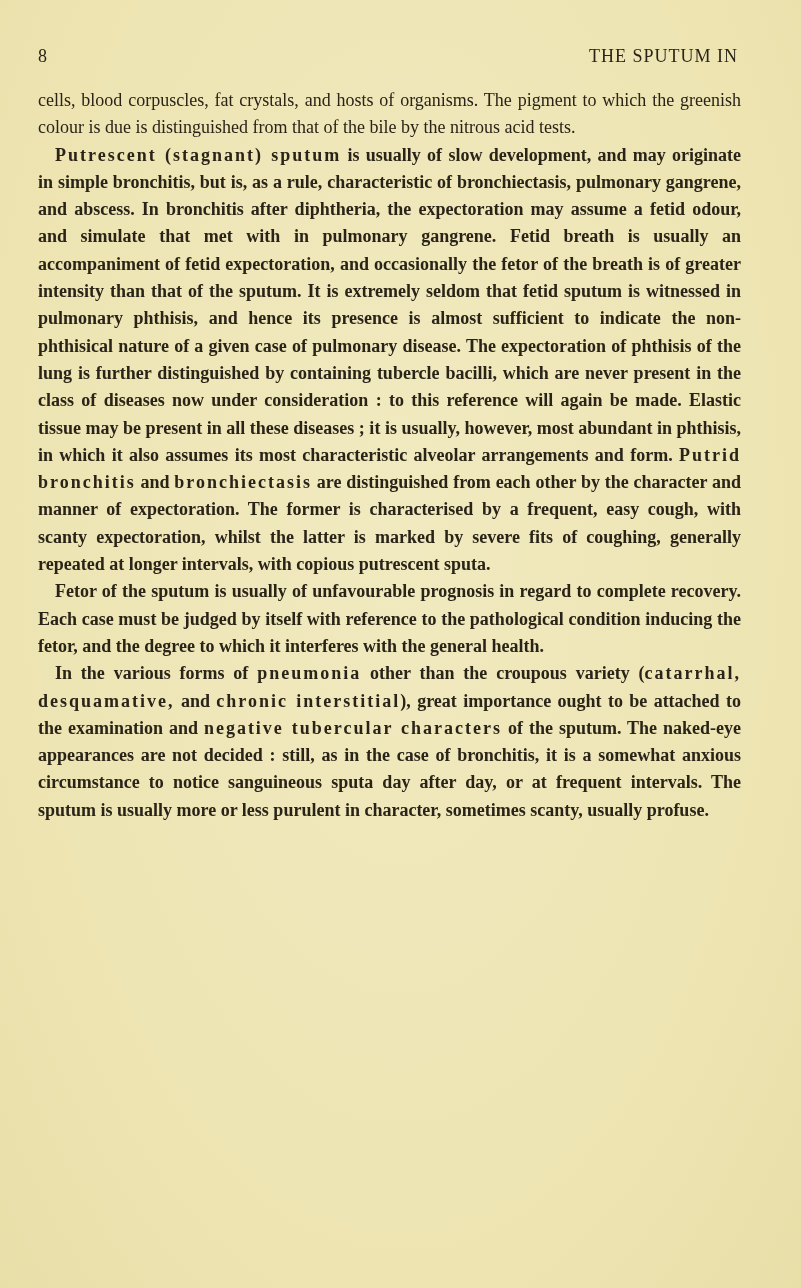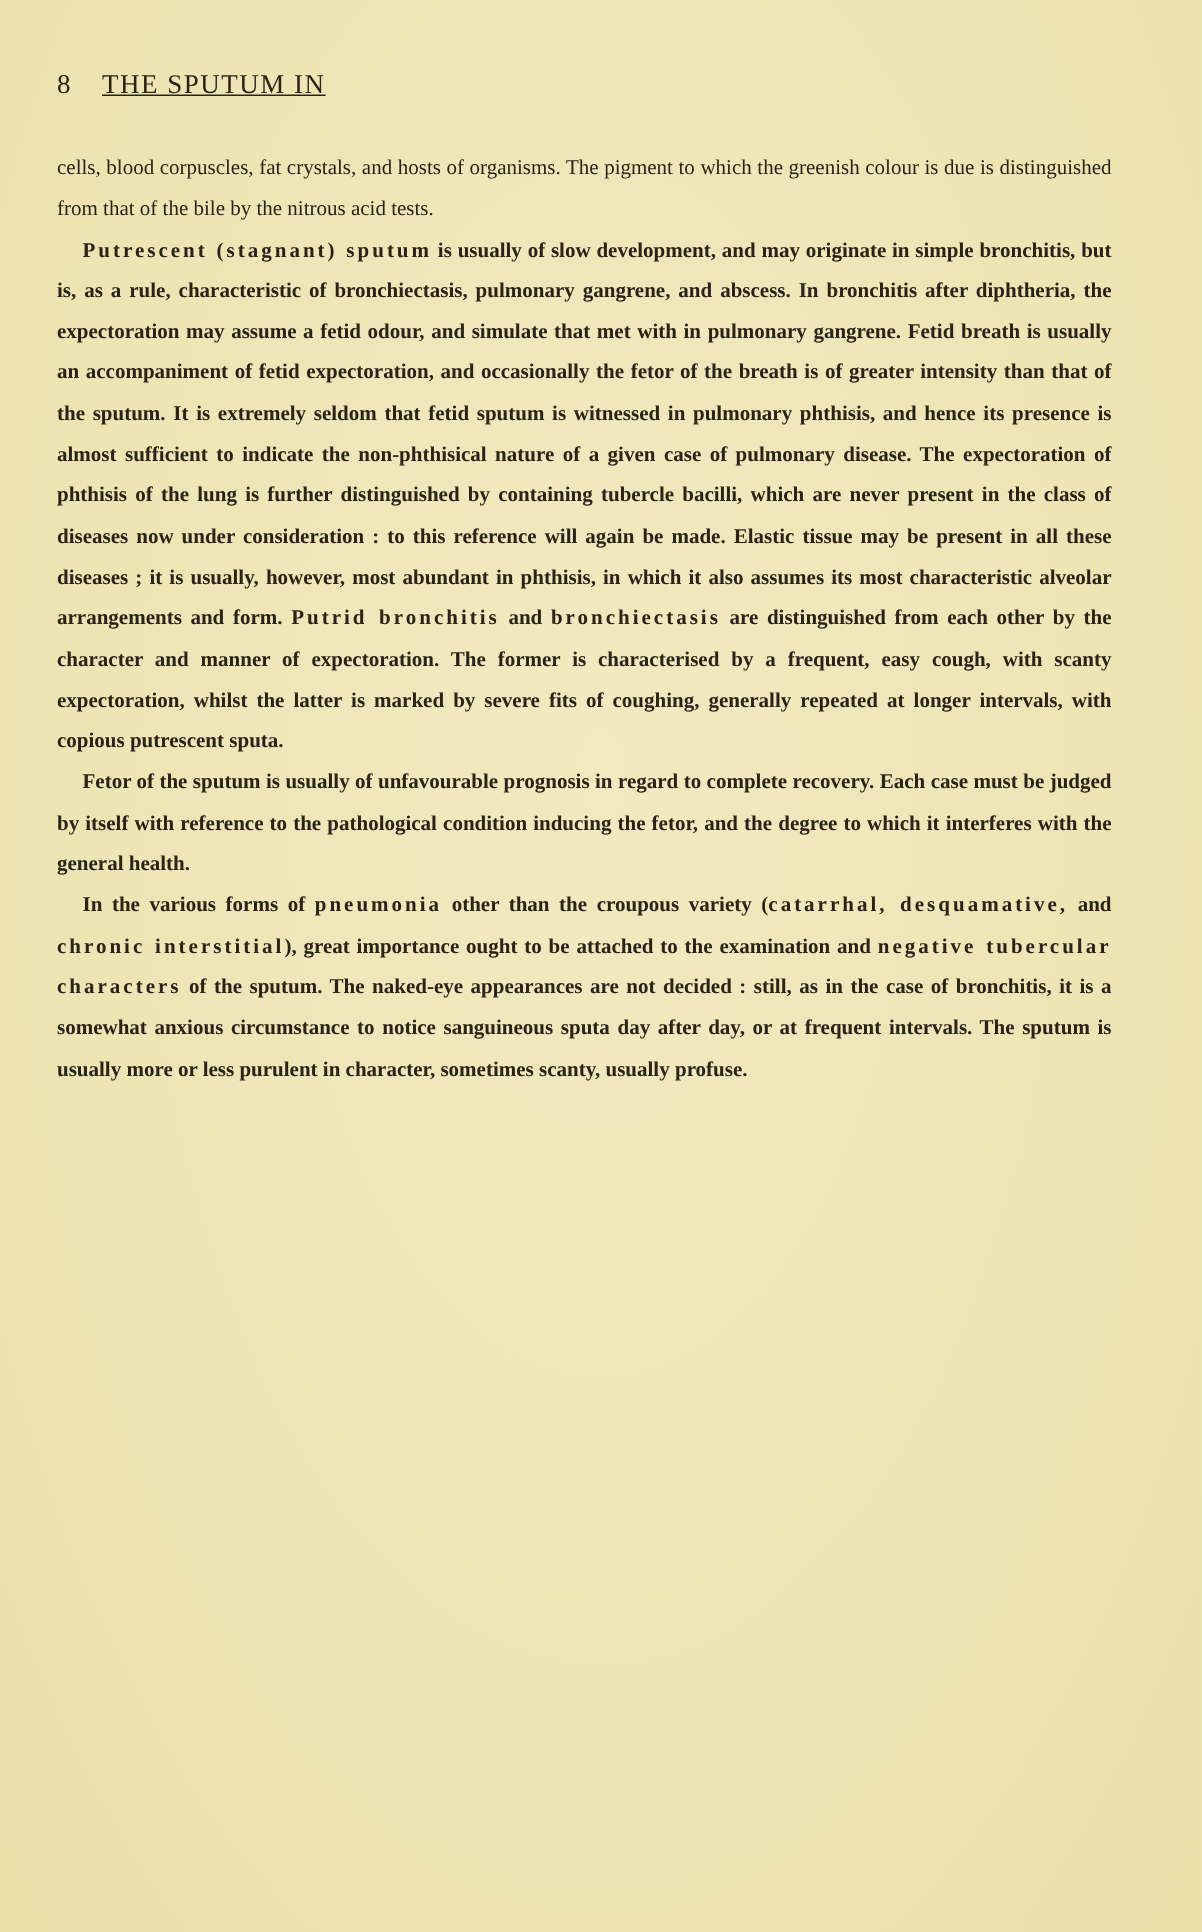--- a/index.html
+++ b/index.html
@@ -33,32 +33,31 @@
   }
   .page-number {
     position: absolute;
     left: 0;
     top: 0;
   }
   .head-title {
     position: absolute;
     left: 0;
     right: 0;
-    text-align: left;
+    text-align: right;
     letter-spacing: 1px;
     top: 0;
     padding-left: 30px;
-    text-decoration: underline;
   }
   .body-text {
     position: absolute;
-    top: 99px;
+    top: 87px;
     left: 38px;
     width: 703px;
-    font-size: 14px;
+    font-size: 18px;
     line-height: 27.3px;
     text-align: justify;
   }
   .body-text p {
     margin: 0;
     text-indent: 0;
   }
   .body-text p.indent {
     text-indent: 17px;
     font-weight: bold;

